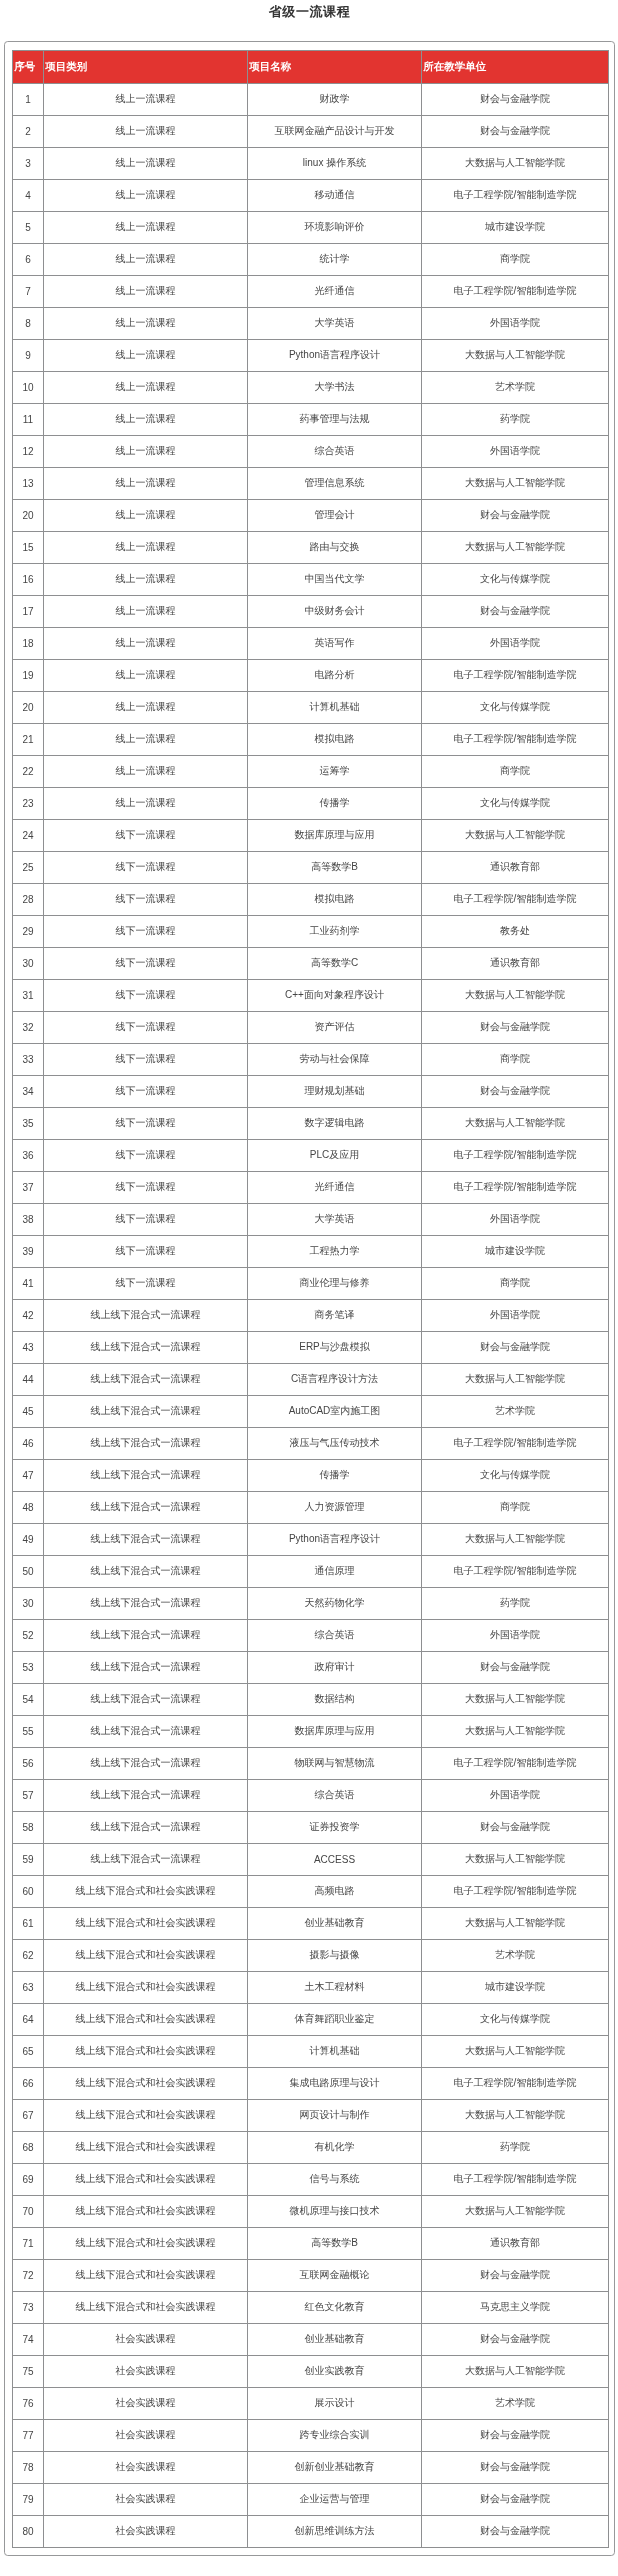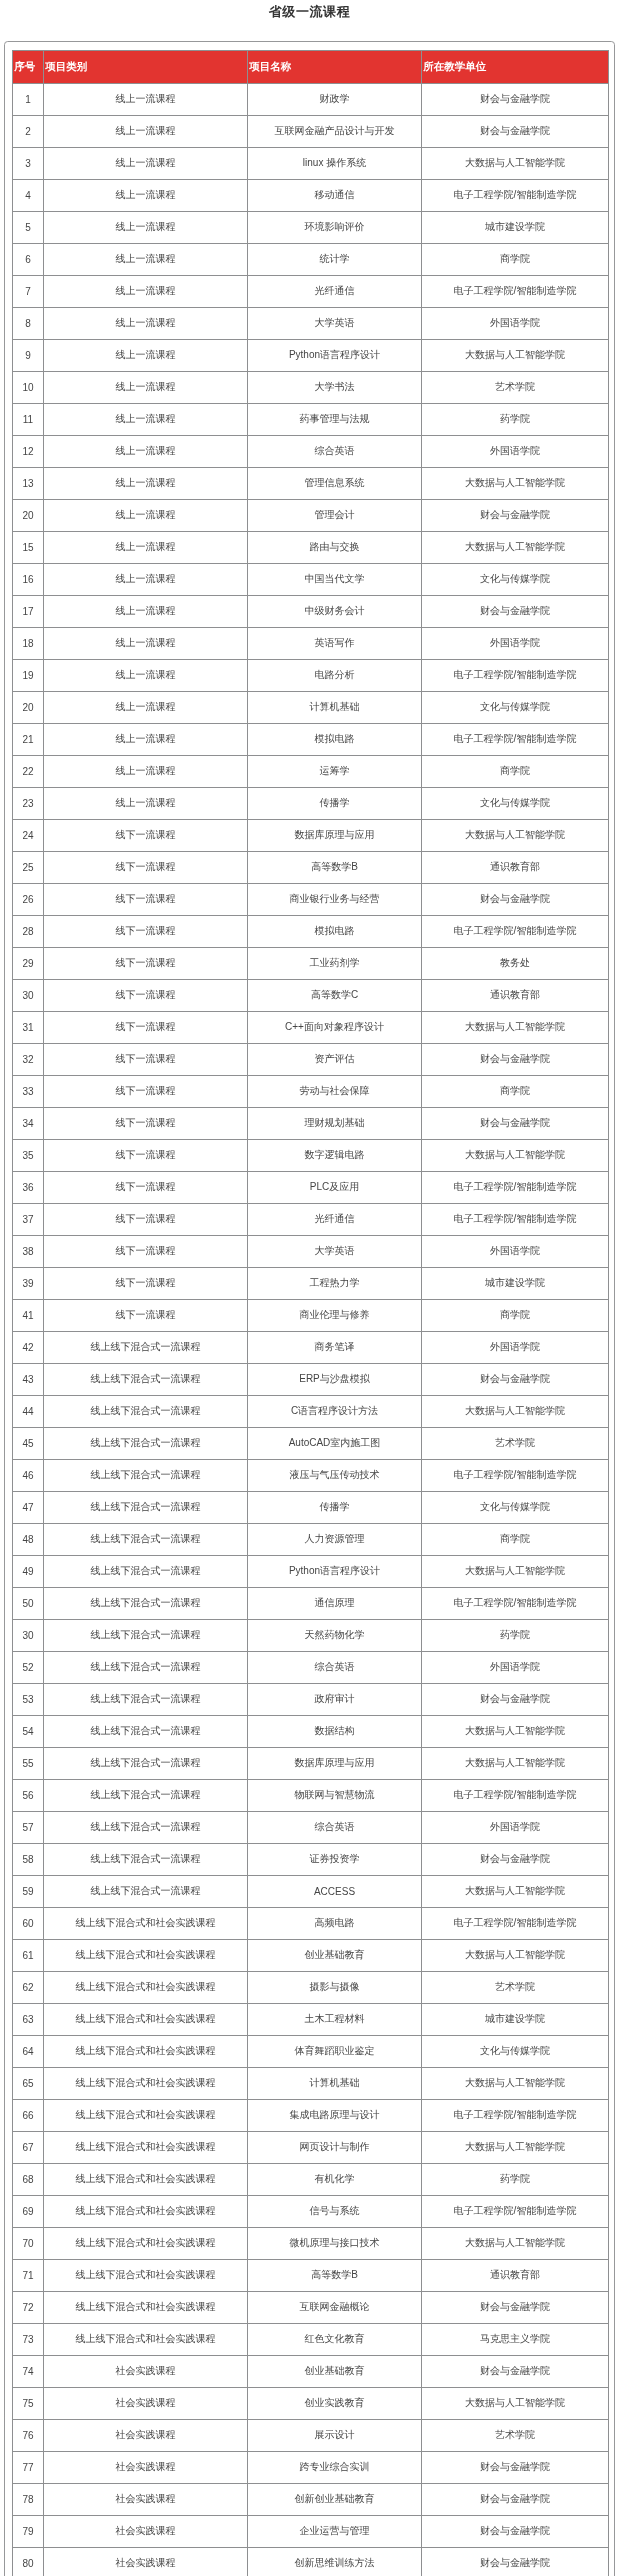--- a/index.html
+++ b/index.html
@@ -253,26 +253,20 @@
     <td>大数据与人工智能学院</td>
   </tr>
 
   <tr>
     <td>25</td>
     <td>线下一流课程</td>
     <td>高等数学B</td>
     <td>通识教育部</td>
   </tr>
 
-  <tr>
-    <td>26</td>
-    <td>线下一流课程</td>
-    <td>商业银行业务与经营</td>
-    <td>财会与金融学院</td>
-  </tr>
 
 
   <tr>
     <td>28</td>
     <td>线下一流课程</td>
     <td>模拟电路</td>
     <td>电子工程学院/智能制造学院</td>
   </tr>
 
   <tr>

